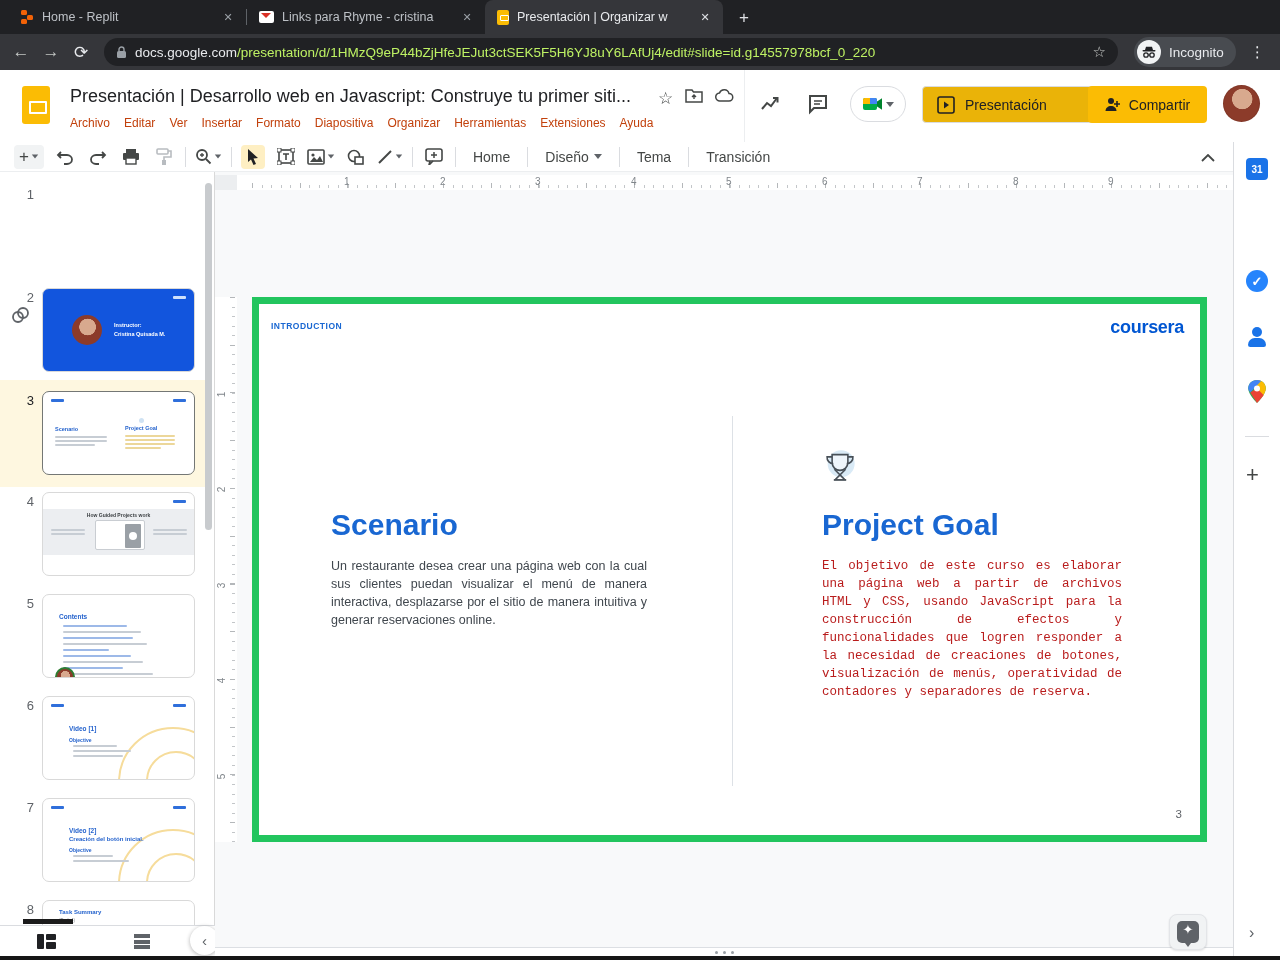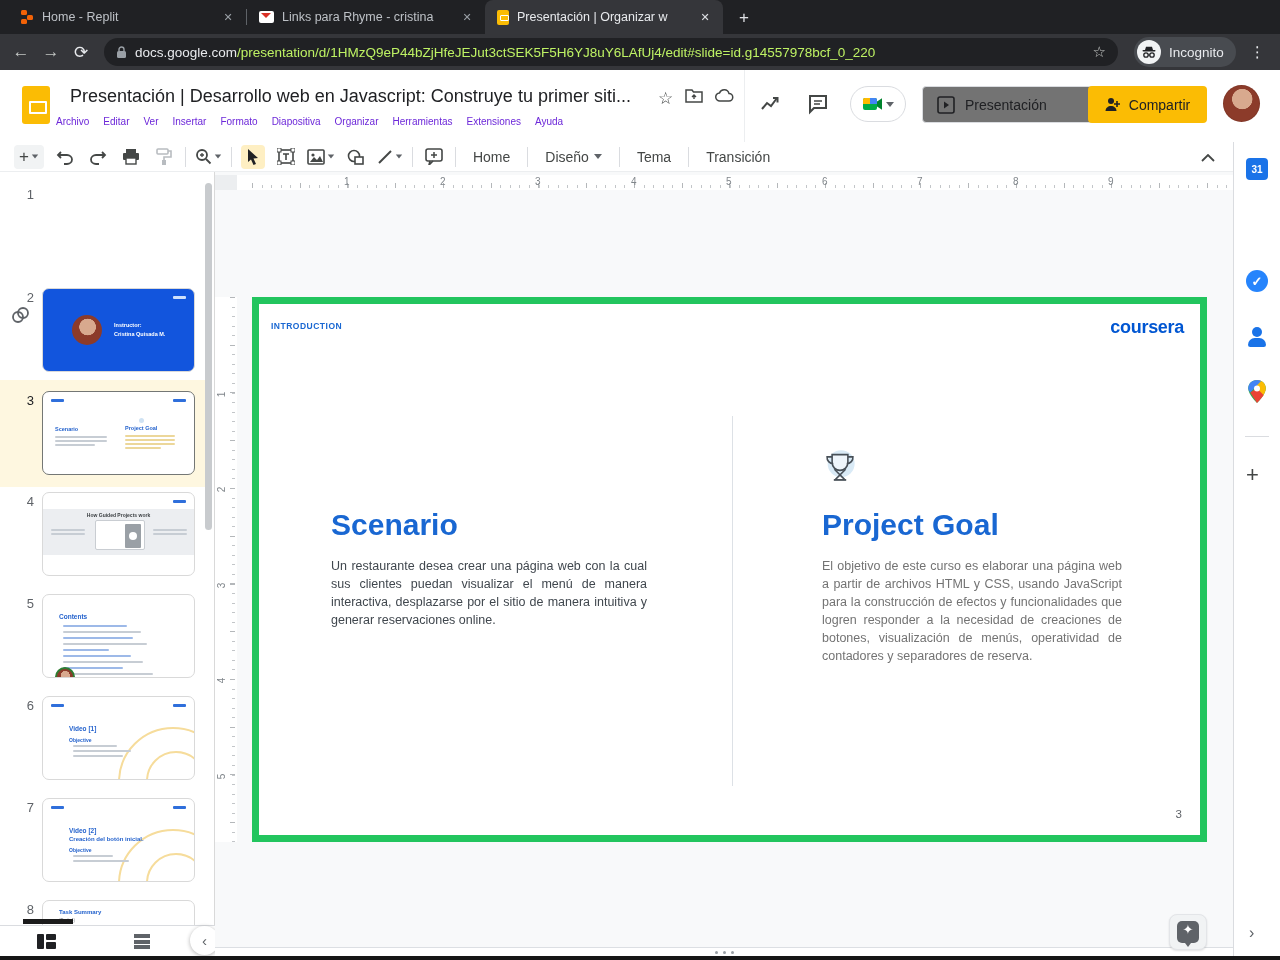--- a/index.html
+++ b/index.html
@@ -34,29 +34,29 @@
   #incog { margin-left:16px; height:30px; background:#484b50; border-radius:15px; display:flex; align-items:center; gap:8px; padding:0 12px 0 3px; }
   #incog .ilabel { color:#e8eaed; font-size:13.5px; }
   .dots3 { color:#e8eaed; font-size:15px; margin-left:14px; letter-spacing:0; }
 
   
   #dochdr { position:absolute; left:0; top:70px; width:1280px; height:72px; background:#fff; }
   #app-logo { position:absolute; left:22px; top:16px; width:28px; height:38px; background:#fbbc04; border-radius:3px; }
   #app-logo:before { content:""; position:absolute; left:7px; top:15px; width:14px; height:9px; border:2px solid #fff; border-radius:1px; }
   #doc-title { position:absolute; left:70px; top:16px; font-size:18px; color:#202124; white-space:nowrap; max-width:576px; overflow:hidden;text-align:center; }
   .title-ics { position:absolute; left:658px; top:18px; display:flex; gap:12px; color:#444746; }
-  #menubar { position:absolute; left:56px; top:46px; width:662px; overflow:hidden; white-space:nowrap; font-size:10px; color:#6d28d9; }
+  #menubar { position:absolute; left:70px; top:46px; width:662px; overflow:hidden; white-space:nowrap; font-size:12px; color:#c2410c; }
   #menubar span { margin-right:14px; }
   .hdr-card-edge { position:absolute; left:744px; top:0; height:72px; border-left:1px solid #eceef0; }
   .iconbtn24 { width:24px; height:24px; color:#444746; }
   #stats-btn { position:absolute; left:758px; top:22px; }
   #comment-btn { position:absolute; left:806px; top:22px; }
   #meet-btn { position:absolute; left:850px; top:16px; width:56px; height:36px; border:1px solid #dadce0; border-radius:18px; display:flex; align-items:center; justify-content:center; gap:3px; background:#fff; }
   .dd-caret { width:0; height:0; border-left:4px solid transparent; border-right:4px solid transparent; border-top:5px solid #5f6368; }
-  #present-group { position:absolute; left:922px; top:16px; height:37px; display:flex; border:1px solid #dadce0; border-radius:4px; background:#737373;gap:28px; }
+  #present-group { position:absolute; left:922px; top:16px; height:37px; display:flex; border:1px solid #dadce0; border-radius:4px; background:#eab308;gap:28px; }
   #present-main { display:flex; align-items:center; gap:10px; padding:0 14px; font-size:14px; color:#202124; }
   #present-caret { width:26px; display:flex; align-items:center; justify-content:center; border-left:1px solid #dadce0; }
   #share-btn { position:absolute; left:1088px; top:16px; height:37px; width:119px; background:#fbbc04; border-radius:4px; display:flex; align-items:center; justify-content:center; gap:8px; font-size:14px; color:#202124; font-weight:500; }
   #avatar { position:absolute; left:1223px; top:15px; width:37px; height:37px; border-radius:50%; background:radial-gradient(circle at 52% 38%, #d8a98e 0 33%, #8c3b2a 35%); box-shadow:inset 0 0 0 1px rgba(0,0,0,.08); }
 
   
   #toolbar { position:absolute; left:0; top:142px; width:1233px; height:30px; background:#fff; display:flex; align-items:center; padding-left:14px; gap:9px; }
   .tbtn { height:24px; min-width:24px; display:flex; align-items:center; justify-content:center; color:#444746; border-radius:4px; gap:2px; }
   .tbtn.bg { background:#f1f3f4; padding:0 5px; }
   .tbtn.sel { background:#feefc3; padding:0 4px; }
@@ -140,21 +140,21 @@
   .vticks.mid { width:5px; background:repeating-linear-gradient(180deg,#b4b7ba 0 1px,transparent 1px 47.75px); }
 
   #slide { position:absolute; left:37px; top:125px; width:955px; height:545px; background:#fff; border:7px solid #22c55e; }
   #eyebrow { position:absolute; left:12px; top:17px; font-size:8.5px; font-weight:bold; letter-spacing:.5px; color:#1967d2; }
   #brand { position:absolute; right:16px; top:13px; font-size:18px; font-weight:bold; letter-spacing:-.3px; color:#0056d2; }
   #divider { position:absolute; left:473px; top:112px; width:1px; height:370px; background:#dde1e6; }
   #scenario { position:absolute; left:72px; top:203px; width:316px; }
   #goal { position:absolute; left:563px; top:145px; width:300px; }
   .slide-h1 { font-size:30px; font-weight:bold; color:#1967d2; line-height:36px; }
   .slide-body { margin-top:14px; font-size:12.5px; line-height:18px; text-align:justify; color:#40474e; }
-  #goal .slide-body { color:#737373; }
+  #goal .slide-body { color:#b91c1c;font-family:Liberation Mono, monospace; }
   .trophy-wrap { margin-bottom:22px; }
   #pagenum { position:absolute; right:18px; bottom:15px; font-size:11.5px; color:#5f6368; }
 
   #notesbar { position:absolute; left:215px; top:947px; width:1018px; height:9px; background:#fff; border-top:1px solid #dcdfe3; }
   .ndots { position:absolute; left:500px; top:3px; display:flex; gap:5px; }
   .ndots i { width:3px; height:3px; border-radius:50%; background:#9aa0a6; }
   #explore-btn { position:absolute; left:1169px; top:914px; width:38px; height:36px; background:#f1f3f4; border:1px solid #e3e5e8; border-radius:8px; display:flex; align-items:center; justify-content:center; box-shadow:0 1px 2px rgba(0,0,0,.12); }
   .spark { position:relative; width:22px; height:22px; background:#5f6368; border-radius:5px; }
   .spark:before { content:"✦"; position:absolute; left:0; right:0; top:1px; text-align:center; color:#fff; font-size:13px; }
   .spark:after { content:""; position:absolute; left:8px; bottom:-4px; border-left:3px solid transparent; border-right:3px solid transparent; border-top:4px solid #5f6368; }

